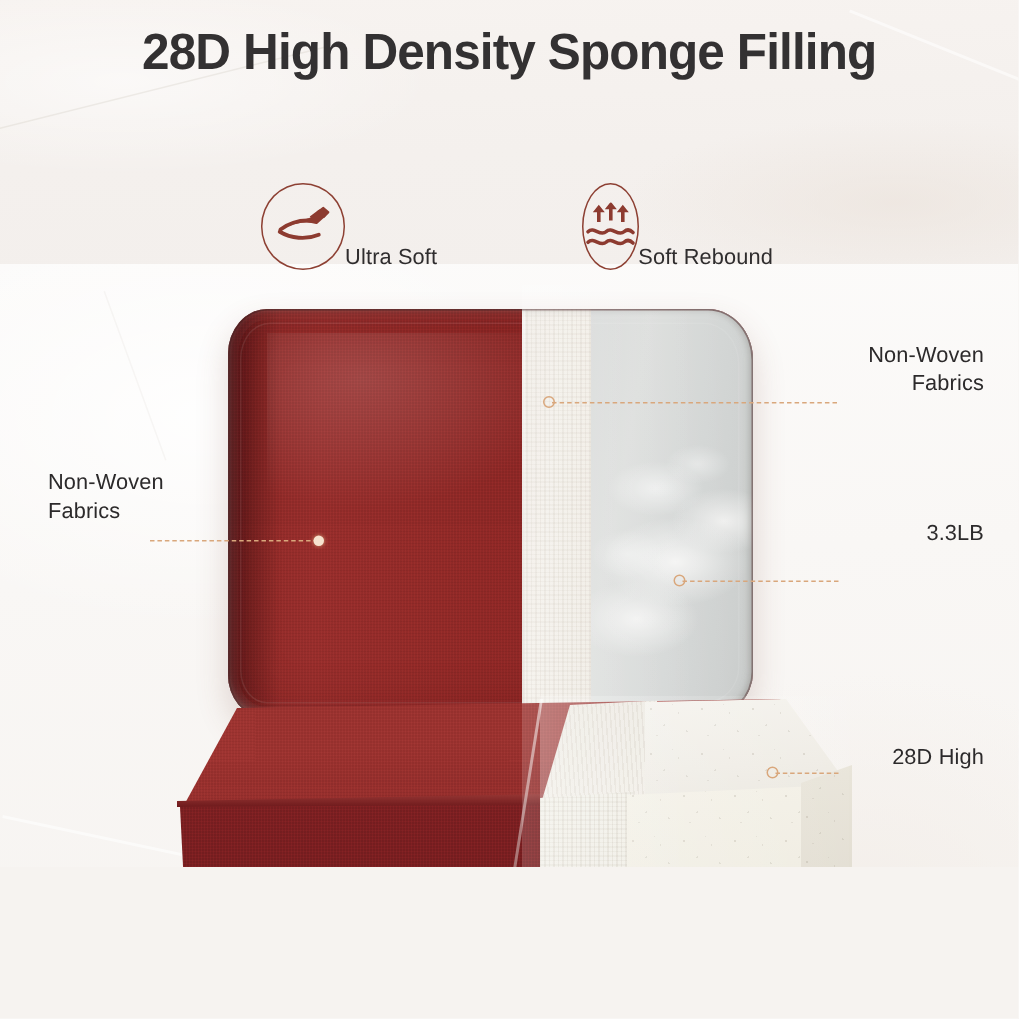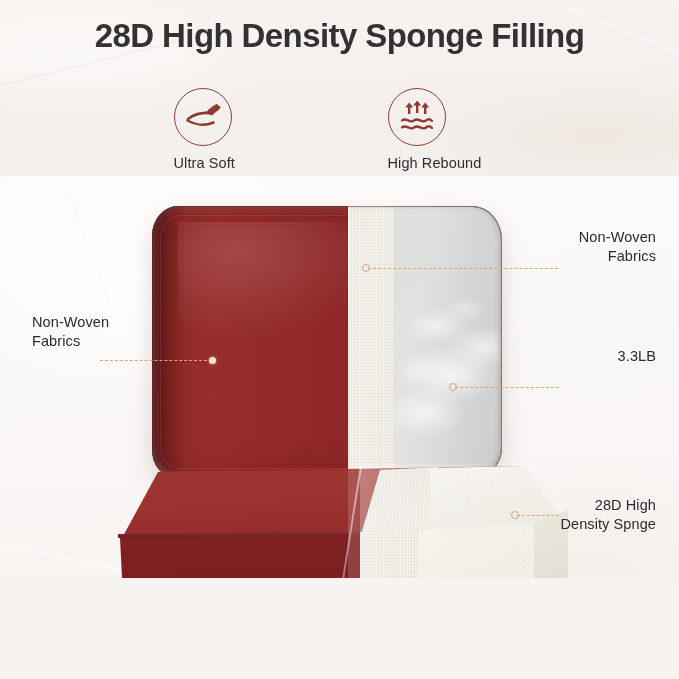--- a/index.html
+++ b/index.html
@@ -34,21 +34,21 @@
     position:absolute;left:0;top:16px;width:679px;text-align:center;
     font-size:34px;font-weight:bold;letter-spacing:-.6px;
     color:#333132;white-space:nowrap;
     font-family:"Liberation Sans", sans-serif;
     transform:scaleX(.97);
   }
   .features{
     position:absolute;left:0;top:88px;width:679px;height:92px;
     display:flex;justify-content:center;gap:96px;
   }
-  .feature{width:118px;display:flex;flex-direction:column;align-items:flex-start;}
+  .feature{width:118px;display:flex;align-items:flex-end;}
   .fcircle{
     width:56px;height:56px;border-radius:50%;
     border:1.2px solid #8d4033;
     display:flex;align-items:center;justify-content:center;
     background:transparent;
   }
   .flabel{
     margin-top:9px;font-size:14.5px;color:#2f2d2e;
     letter-spacing:.1px;white-space:nowrap;
   }
@@ -300,21 +300,21 @@
         <svg width="36" height="32" viewBox="0 0 36 32">
           <g fill="#8d3b30">
             <path d="M9 13 L9 6.5 L6.2 6.5 L10.2 1.5 L14.2 6.5 L11.4 6.5 L11.4 13 Z"></path>
             <path d="M17 12 L17 4.5 L14.2 4.5 L18.2 -0.5 L22.2 4.5 L19.4 4.5 L19.4 12 Z"></path>
             <path d="M25 13 L25 6.5 L22.2 6.5 L26.2 1.5 L30.2 6.5 L27.4 6.5 L27.4 13 Z"></path>
           </g>
           <path d="M3 19.5 C7 15.5 11 23 15 19.5 C19 15.5 23 23 27 19.5 C29.5 17.3 31.5 18.5 33 20" fill="none" stroke="#8d3b30" stroke-width="2.4" stroke-linecap="round"></path>
           <path d="M3 26.5 C7 22.5 11 30 15 26.5 C19 22.5 23 30 27 26.5 C29.5 24.3 31.5 25.5 33 27" fill="none" stroke="#8d3b30" stroke-width="2.4" stroke-linecap="round"></path>
         </svg>
       </div>
-      <div class="flabel">High Rebound</div>
+      <div class="flabel">Soft Rebound</div>
     </div>
 
   </div>
 
   <div id="cushions">
 
     <div class="back-pillow">
       <div class="bp-body">
         <div class="weave"></div>
         <div class="bp-hl"></div>
@@ -383,18 +383,17 @@
   <div class="ring" style="left:362px;top:264px;"></div>
 
   <div class="callout" style="left:488px;top:347px;width:168px;">
     <div class="co-text right">3.3LB</div>
   </div>
   <div class="dash" style="left:455px;top:387px;width:104px;"></div>
   <div class="ring" style="left:449px;top:383px;"></div>
 
   <div class="callout" style="left:488px;top:496px;width:168px;">
     <div class="co-text right">28D High</div>
-    <div class="co-text right">Density Spnge</div>
   </div>
   <div class="dash" style="left:517px;top:515px;width:42px;"></div>
   <div class="ring" style="left:511px;top:511px;"></div>
 
 </div>
 
 </body></html>

